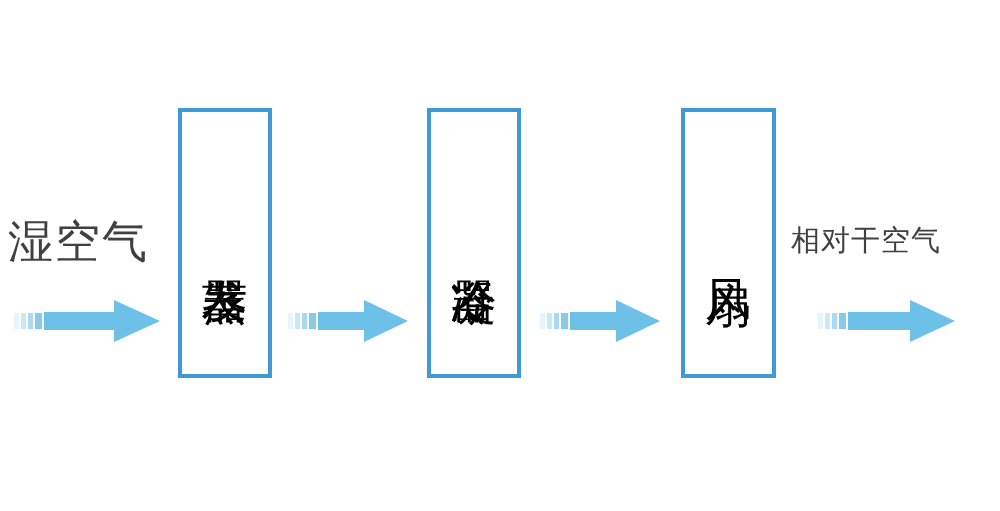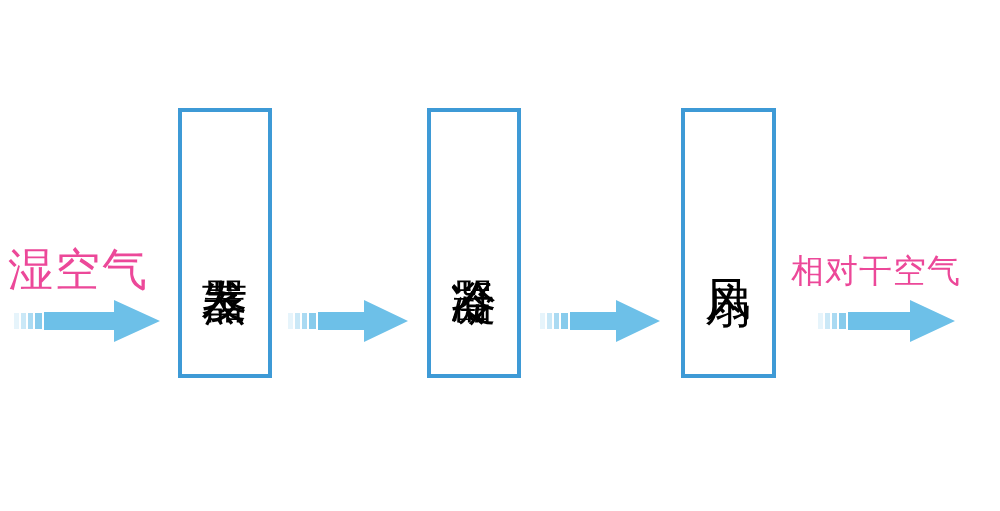--- a/index.html
+++ b/index.html
@@ -43,27 +43,26 @@
 
   #box-evaporator { left: 178px; top: 108px; width: 94px; height: 270px; }
   #box-condenser  { left: 427px; top: 108px; width: 94px; height: 270px; }
   #box-fan        { left: 681px; top: 108px; width: 95px; height: 270px; }
   
   #box-fan .box-label { line-height: 3.05; }
 
   
   .side-label {
     position: absolute;
-    color: #ec4899;
+    color: #404040;
     white-space: nowrap;
     line-height: 1;
-    margin-top: 28px;
   }
   #label-inlet  { left: 8px;  top: 219px; font-size: 45px; letter-spacing: 2px; }
-  #label-outlet { left: 791px; top: 226px; font-size: 33px; letter-spacing: 1px; }
+  #label-outlet { left: 791px; top: 226px; font-size: 29px; letter-spacing: 1px; }
 
   
   .flow-arrow {
     position: absolute;
     display: block;
   }
   #arrow-inlet    { left: 14px;  top: 296px; }
   #arrow-evap-to-cond { left: 288px; top: 296px; }
   #arrow-cond-to-fan  { left: 540px; top: 296px; }
   #arrow-outlet   { left: 818px; top: 296px; }

